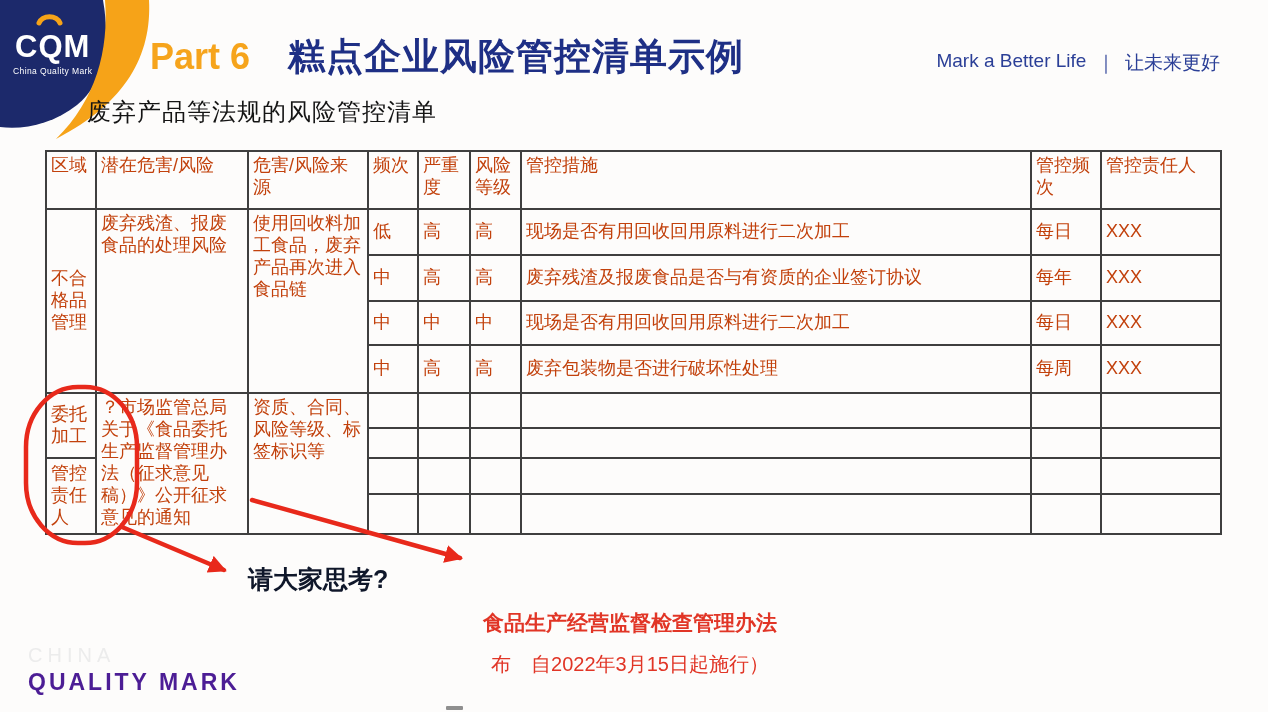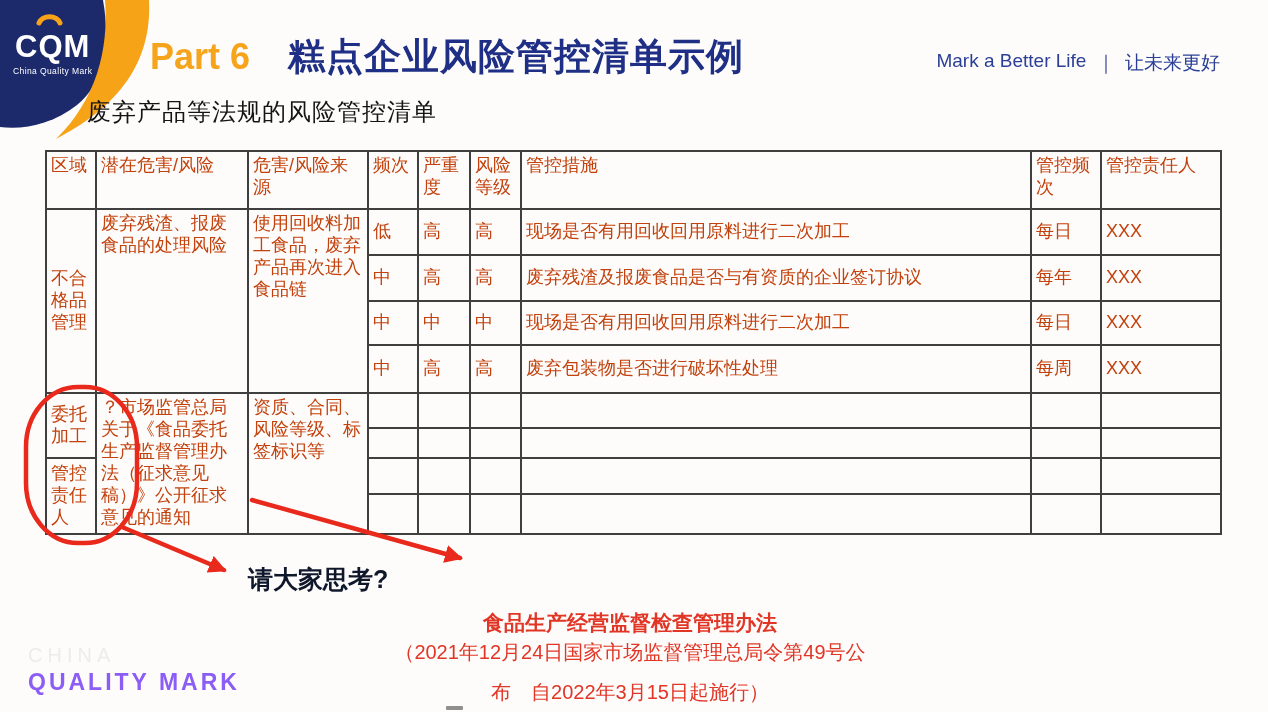--- a/index.html
+++ b/index.html
@@ -27,21 +27,21 @@
   .think-label{position:absolute;left:248px;top:563px;font-size:25px;font-weight:bold;color:#0f172a;white-space:nowrap;}
   .ref-block{position:absolute;text-align:center;color:#e13526;white-space:nowrap;}
   .ref1{left:393px;top:547px;width:500px;}
   .ref2{left:380px;top:609px;width:500px;}
   .ref-title{font-size:21px;font-weight:bold;}
   .ref-detail{font-size:20px;margin-top:4px;line-height:1.18;}
 
   
   .watermark{position:absolute;left:28px;top:644px;}
   .wm1{font-size:20px;letter-spacing:5px;color:#ececec;font-weight:500;}
-  .wm2{font-size:23px;letter-spacing:3px;color:#8b5cf6;font-weight:bold;margin-top:2px;}
+  .wm2{font-size:23px;letter-spacing:3px;color:#4c1d95;font-weight:bold;margin-top:2px;}
   .bottom-dash{position:absolute;left:446px;top:706px;width:17px;height:4px;background:#8f8f8f;border-radius:1px;}
 </style>
 </head>
 <body>
 
 <div class="page">
 
   <svg class="logo-svg" width="158" height="142" viewBox="0 0 158 142">
     <path d="M0,0 L103,0 C111,46 104,83 77,105 C53,124 24,130 0,127 Z" fill="#1c296b"></path>
     <path d="M111,0 L149,0 C152,55 126,103 56,139 C96,100 109,50 105,0 Z" fill="#f6a318"></path>
@@ -170,21 +170,20 @@
     <rect x="26" y="387" width="111" height="156" rx="52" ry="60" fill="none" stroke="#e8291b" stroke-width="4.5"></rect>
     <line x1="122" y1="527" x2="224" y2="570" stroke="#e8291b" stroke-width="4.5" stroke-linecap="round" marker-end="url(#ah)"></line>
     <line x1="252" y1="500" x2="460" y2="558" stroke="#e8291b" stroke-width="4.5" stroke-linecap="round" marker-end="url(#ah)"></line>
   </svg>
 
   <div class="think-label">请大家思考?</div>
 
 
   <div class="ref-block ref2">
     <div class="ref-title">食品生产经营监督检查管理办法</div>
-    <div class="ref-detail">（2021年12月24日国家市场监督管理总局令第49号公</div>
     <div class="ref-detail" style="margin-top:16px">布　自2022年3月15日起施行）</div>
   </div>
 
   <div class="watermark">
     <div class="wm1">CHINA</div>
     <div class="wm2">QUALITY MARK</div>
   </div>
 
   <div class="bottom-dash"></div>
 

